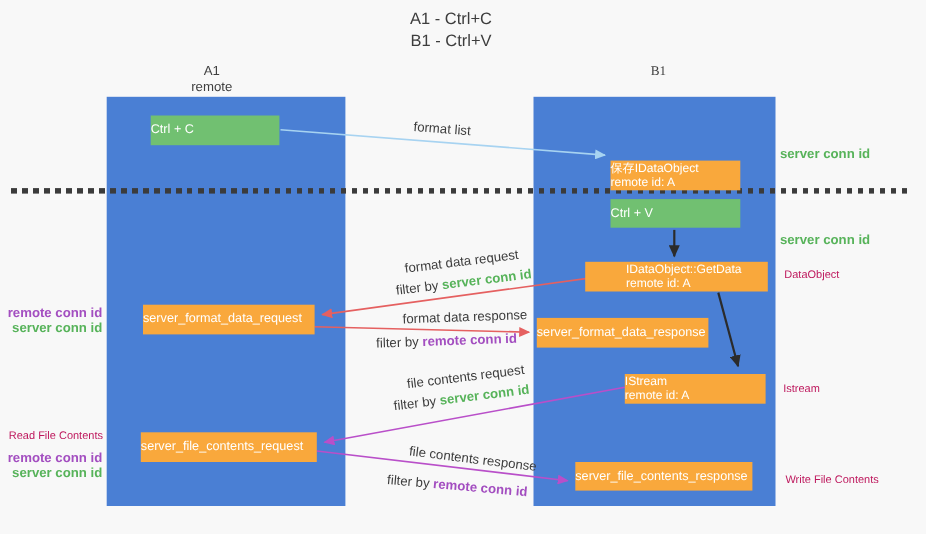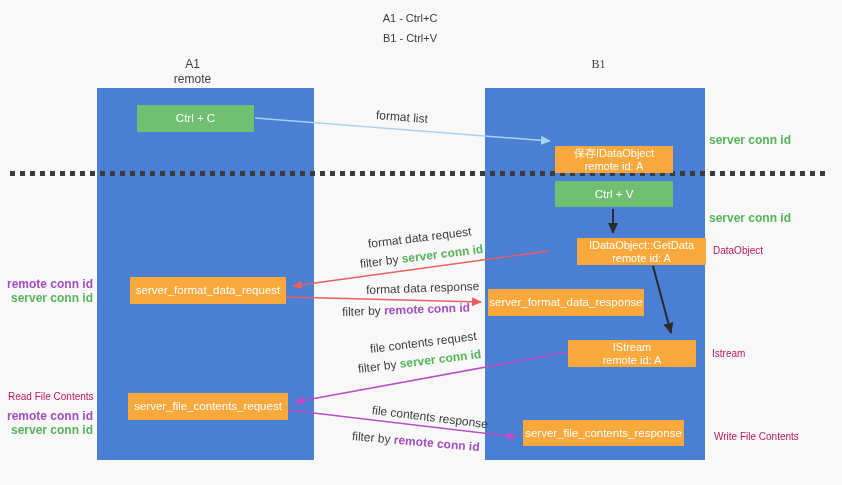--- a/index.html
+++ b/index.html
@@ -1,22 +1,22 @@
 <!DOCTYPE html>
 <html><head>
 <meta charset="utf-8">
 <style>
   html,body{margin:0;padding:0;}
   body{font-family:"Liberation Sans",sans-serif;background:#f0f0f0;}
   .stage{position:relative;width:842px;height:485px;background:#f8f8f8;overflow:hidden;}
   .abs{position:absolute;}
-  .title{font-size:11px;color:#3d3d3d;text-align:center;line-height:20px;}
+  .title{font-size:15px;color:#3d3d3d;text-align:center;line-height:20px;}
   .col-header{font-size:12px;color:#3f3f3f;text-align:center;line-height:15px;}
   .lifeline{background:#4a7fd4;}
-  .box{display:flex;flex-direction:column;align-items:center;justify-content:center;
+  .box{display:flex;flex-direction:column;align-items:flex-start;justify-content:center;
        color:#ffffff;text-align:center;font-size:11.5px;line-height:13px;}
   .box.green{background:#71c071;}
   .box.orange{background:#f9a83c;}
   .box .l2{font-size:11px;}
   .dotted{height:5px;background-image:repeating-linear-gradient(90deg,#3b3b3b 0 5px,transparent 5px 10px);}
   .lbl{font-size:12px;color:#3d3d3d;white-space:nowrap;}
   .lbl .green-id{color:#57b35a;font-weight:bold;}
   .lbl .purple-id{color:#a34ec0;font-weight:bold;}
   .side-green{font-size:12px;font-weight:bold;color:#57b35a;white-space:nowrap;}
   .side-purple{font-size:12px;font-weight:bold;color:#a34ec0;white-space:nowrap;}
@@ -82,21 +82,21 @@
 
   <div class="abs box orange" style="left:555px;top:130px;width:118px;height:27px;margin-top:16px;">
     <span class="l2">保存IDataObject</span>
     <span class="l2">remote id: A</span>
   </div>
 
   <div class="abs box green" style="left:555px;top:181px;width:118px;height:26px;">
     <span>Ctrl + V</span>
   </div>
 
-  <div class="abs box orange" style="left:577px;top:238px;width:129px;height:27px;">
+  <div class="abs box orange" style="left:532px;top:238px;width:129px;height:27px;padding-left:37px;">
     <span class="l2">IDataObject::GetData</span>
     <span class="l2">remote id: A</span>
   </div>
 
   <div class="abs box orange" style="left:488px;top:289px;width:156px;height:27px;">
     <span>server_format_data_response</span>
   </div>
 
   <div class="abs box orange" style="left:130px;top:277px;width:156px;height:27px;">
     <span>server_format_data_request</span>

